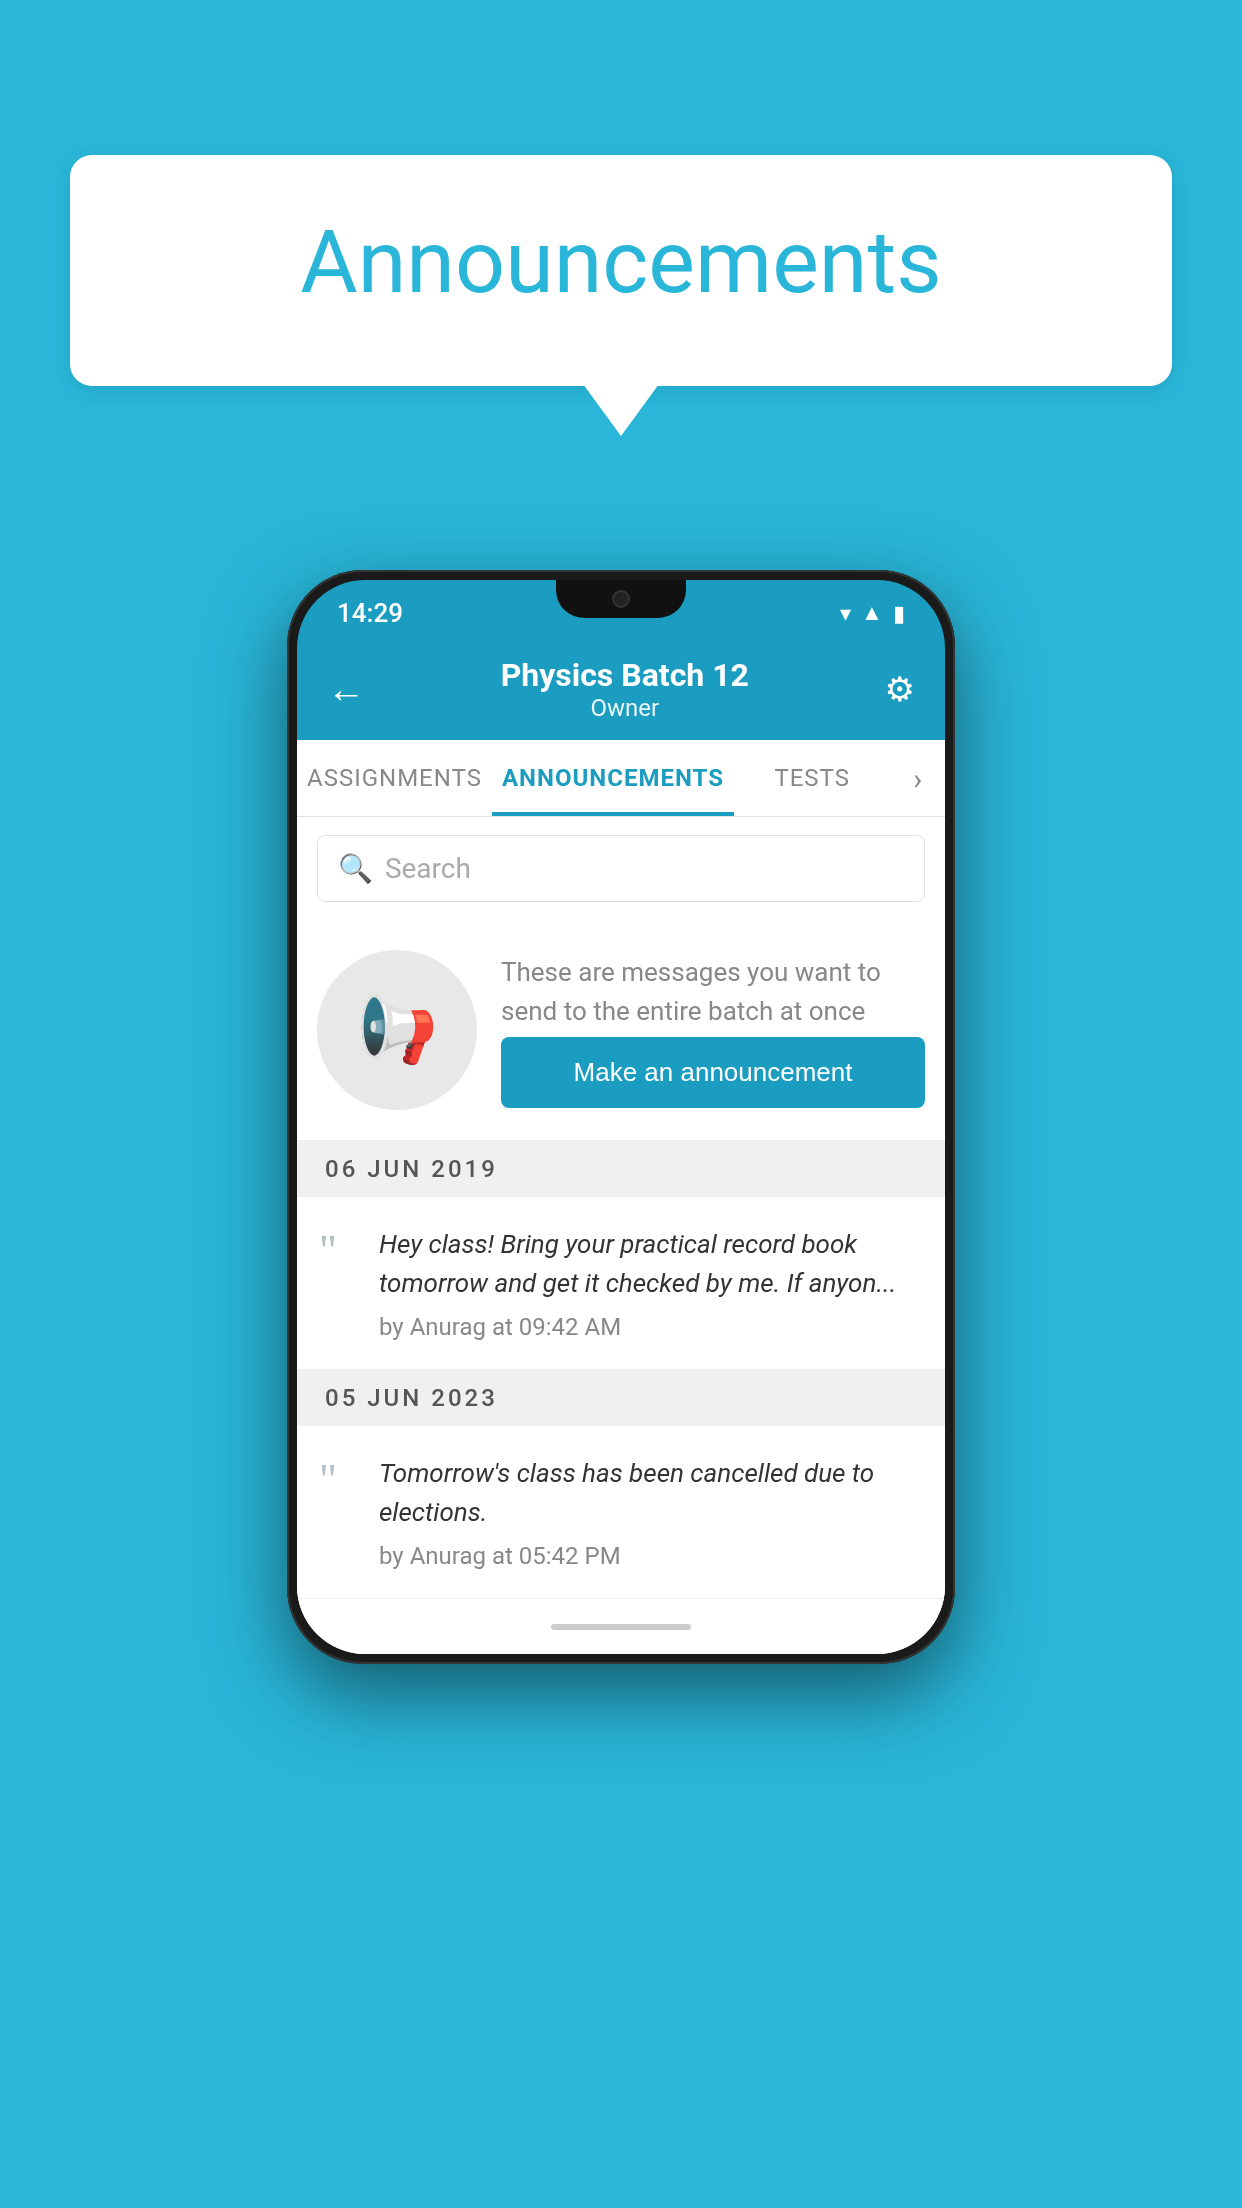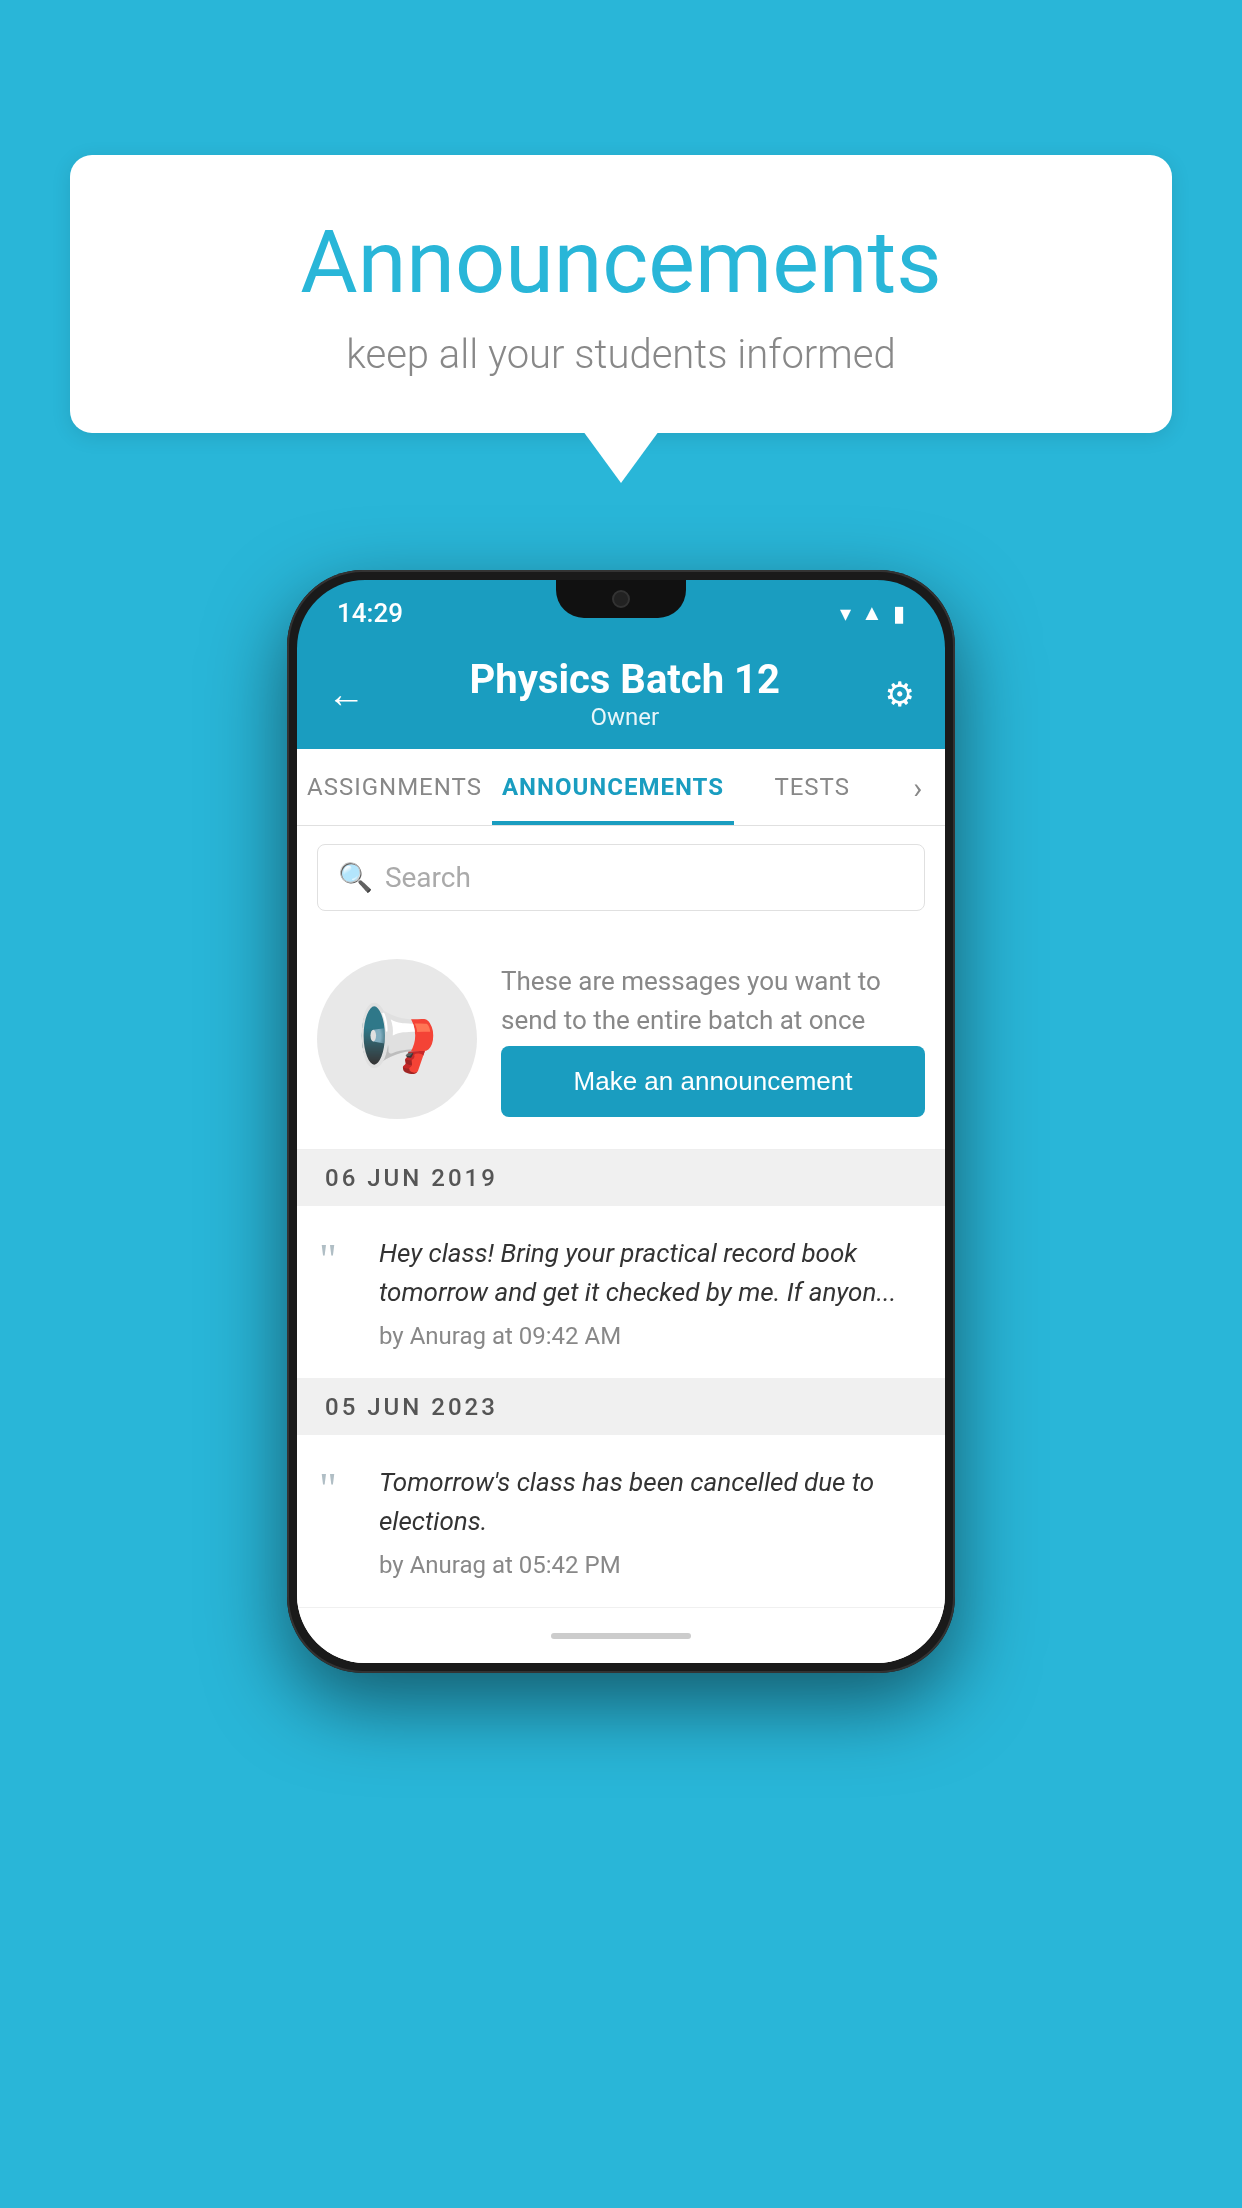--- a/index.html
+++ b/index.html
@@ -148,21 +148,21 @@
       cursor: pointer;
     }
 
     .header-title-area {
       text-align: center;
       flex: 1;
     }
 
     .header-title {
       color: white;
-      font-size: 40px;
+      font-size: 32px;
       font-weight: 700;
     }
 
     .header-subtitle {
       color: rgba(255,255,255,0.9);
       font-size: 24px;
       font-weight: 400;
     }
 
     .settings-btn {
@@ -364,21 +364,20 @@
       background: #ccc;
       border-radius: 3px;
     }
   </style>
 </head>
 <body>
 
 <div class="speech-bubble-container">
   <div class="speech-bubble">
     <div class="speech-bubble-title">Announcements</div>
-    <div class="speech-bubble-subtitle">keep all your students informed</div>
   </div>
   <div class="speech-bubble-arrow"></div>
 </div>
 
 <div class="phone-container">
   <div class="phone-outer">
     <div class="phone-inner">
 
       <div class="notch">
         <div class="camera"></div>

